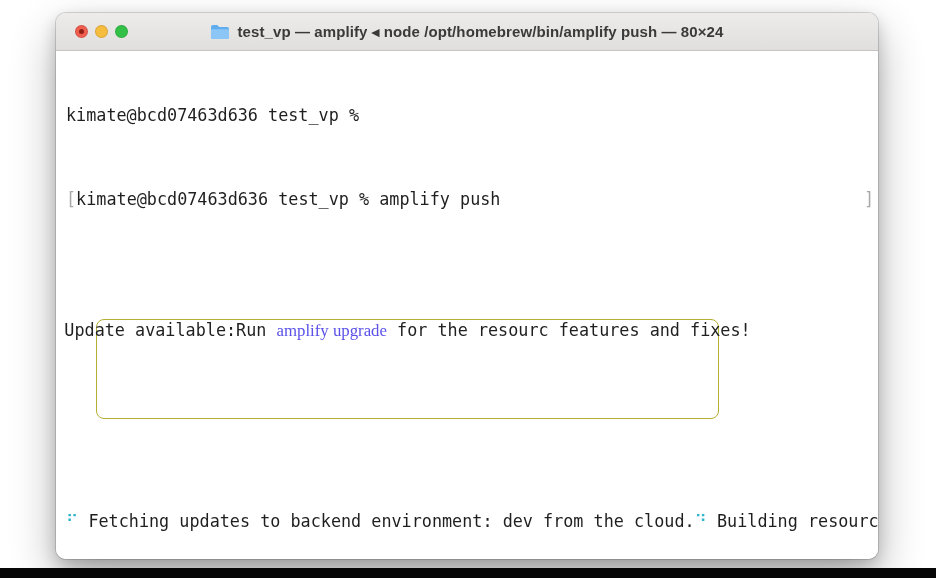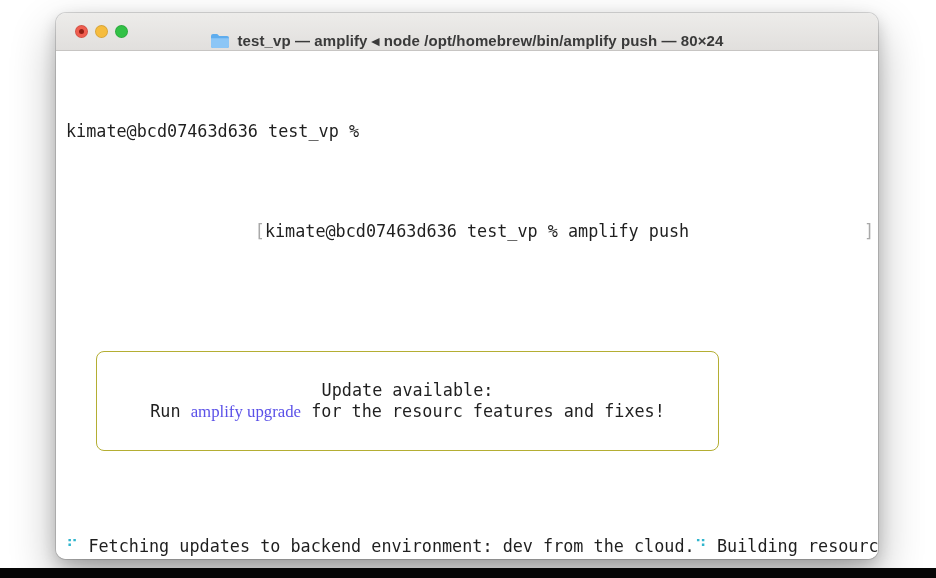--- a/index.html
+++ b/index.html
@@ -9,21 +9,21 @@
   }
   .window{
     position:absolute;left:56px;top:13px;width:822px;height:546px;
     border-radius:10px;background:#ffffff;
     box-shadow:0 0 0 1px rgba(0,0,0,0.14), 0 20px 45px rgba(0,0,0,0.30), 0 6px 16px rgba(0,0,0,0.18);
   }
   .titlebar{
     position:relative;height:37px;border-radius:10px 10px 0 0;
     background:linear-gradient(#edecea,#e1dfdd);
     border-bottom:1px solid #c7c5c3;
-    display:flex;align-items:flex-end;
+    display:flex;align-items:center;
   }
   .lights{position:absolute;left:19px;top:12px;display:flex;gap:7px;}
   .light{width:13px;height:13px;border-radius:50%;border:1px solid rgba(0,0,0,0.12);box-sizing:border-box;position:relative;}
   .light.red{background:#f05e50;}
   .light.red::after{
     content:"";position:absolute;left:50%;top:50%;width:5px;height:5px;margin:-2.5px 0 0 -2.5px;
     border-radius:50%;background:#931f14;
   }
   .light.yellow{background:#f6bc3e;}
   .light.green{background:#32c146;}
@@ -31,35 +31,35 @@
   .title-text{font-weight:bold;font-size:15px;color:#3a3a3a;letter-spacing:0.1px;}
   .folder{display:flex;align-items:center;}
 
   .content{
     position:absolute;top:38px;left:0;right:0;bottom:0;border-radius:0 0 10px 10px;
     background:#ffffff;overflow:hidden;
     font-family:"DejaVu Sans Mono","Liberation Mono",monospace;
     font-size:16.8px;line-height:21px;color:#1f1f1f;
     padding:12px 0 0 10px;white-space:pre;
   }
-  .tline{height:21px;margin-top:16px;}
-  .rel{position:relative;text-align:center;}
+  .tline{height:21px;}
+  .rel{position:relative;}
   .bracket{color:var(--c-bracket);}
   .bracket-r{position:absolute;right:4px;top:0;}
 
   .update-box{
     margin:46px 0 0 30px;width:623px;height:100px;box-sizing:border-box;
     border:1px solid var(--c-box-border);border-radius:8px;
-    display:flex;flex-direction:column;justify-content:center;
+    display:flex;justify-content:center;
     text-align:center;
   }
   .update-box div{height:21px;}
   .cmd{color:var(--c-command);font-family:Liberation Serif, serif;}
 
-  .fetch{margin-top:22px;}
+  .fetch{margin-top:29px;}
   .spinner{color:var(--c-spinner);}
 
   .bottom-bar{position:absolute;left:0;right:0;bottom:0;height:10px;background:#060606;}
 </style>
 </head>
 <body>
 
 <div class="window">
   <div class="titlebar">
     <div class="lights">

